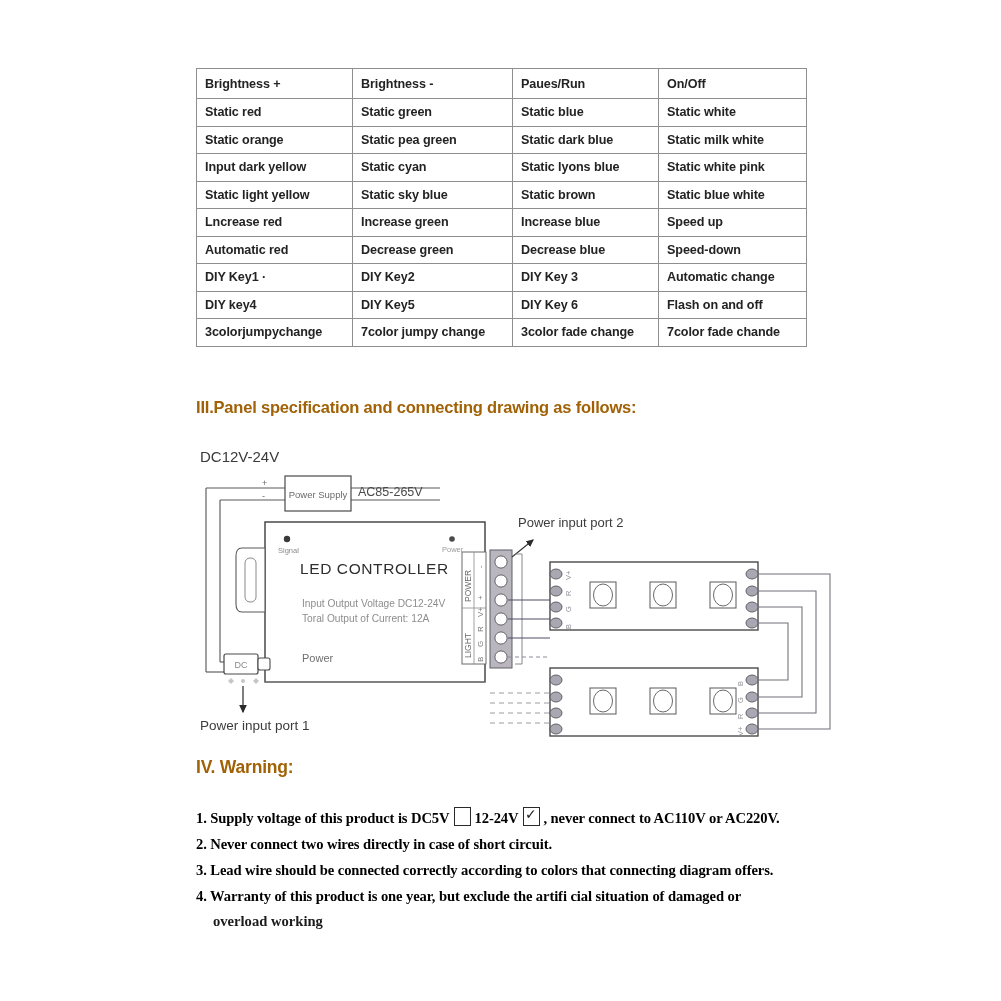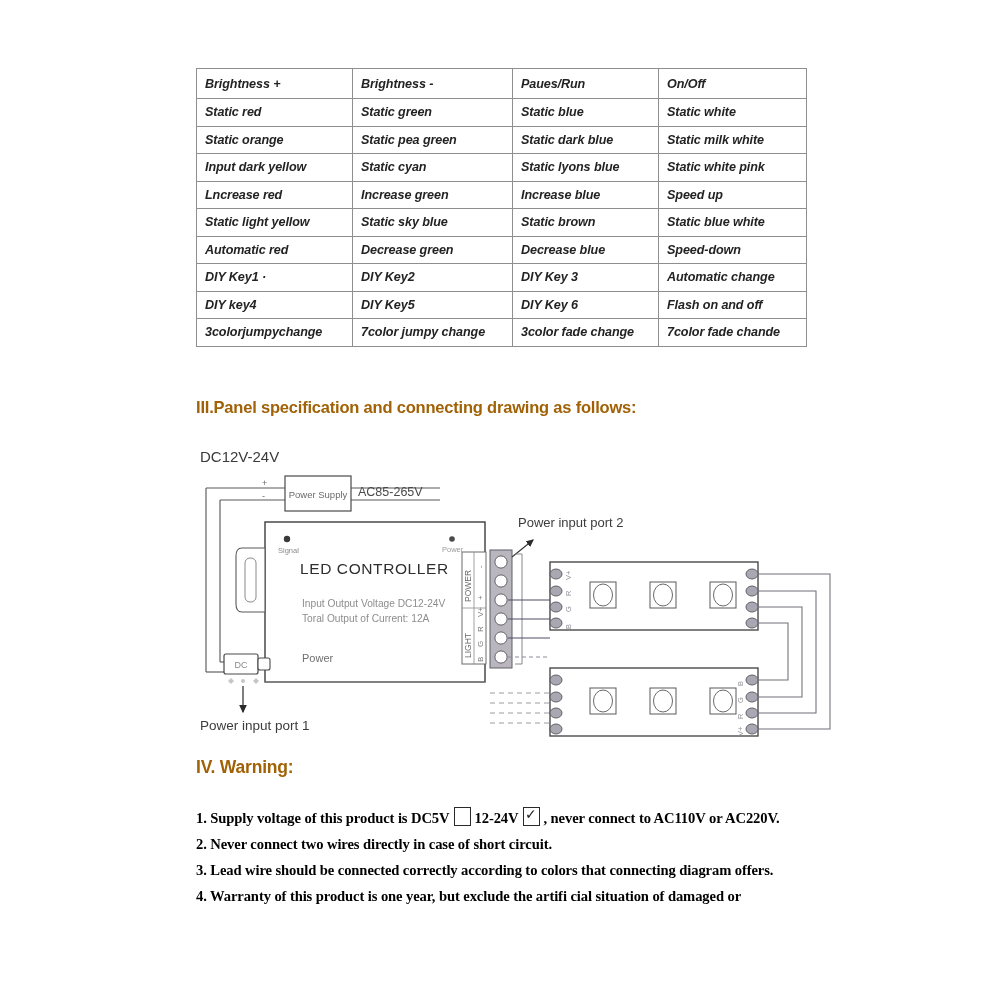--- a/index.html
+++ b/index.html
@@ -30,21 +30,20 @@
     border: 1px solid #8e8e8e;
     height: 26.5px;
     padding: 0 0 0 8px;
     font-size: 12.6px;
     font-weight: bold;
     color: #232323;
     letter-spacing: -0.1px;
     white-space: nowrap;
     overflow: hidden;
     vertical-align: middle;
-    font-style: italic;
   }
   .func-table col.c1 { width: 156px; }
   .func-table col.c2 { width: 160px; }
   .func-table col.c3 { width: 146px; }
   .func-table col.c4 { width: 148px; }
   .func-table tr.head td { height: 29px; }
 
   
   .sec-heading {
     position: absolute;
@@ -140,30 +139,30 @@
         <td>Static dark blue</td>
         <td>Static milk white</td>
       </tr>
       <tr>
         <td>Input dark yellow</td>
         <td>Static cyan</td>
         <td>Static lyons blue</td>
         <td>Static white pink</td>
       </tr>
       <tr>
+        <td>Static light yellow</td>
+        <td>Static sky blue</td>
+        <td>Static brown</td>
+        <td>Static blue white</td>
+      </tr>
+      <tr>
         <td>Lncrease red</td>
         <td>Increase green</td>
         <td>Increase blue</td>
         <td>Speed up</td>
-      </tr>
-      <tr>
-        <td>Static light yellow</td>
-        <td>Static sky blue</td>
-        <td>Static brown</td>
-        <td>Static blue white</td>
       </tr>
       <tr>
         <td>Automatic red</td>
         <td>Decrease green</td>
         <td>Decrease blue</td>
         <td>Speed-down</td>
       </tr>
       <tr>
         <td>DIY Key1  ·</td>
         <td>DIY Key2</td>
@@ -350,13 +349,14 @@
 </svg>
 </div>
 
 <div class="sec-heading" id="heading-warning">IV. Warning:</div>
 
 <div class="warn-list">
   <div class="warn-item"><span>1. Supply voltage of this product is DC5V</span><span class="chk"></span><span>12-24V</span><span class="chk checked"></span><span>, never connect to AC110V or AC220V.</span></div>
   <div class="warn-item">2. Never connect two wires directly in case of short circuit.</div>
   <div class="warn-item">3. Lead wire should be connected correctly according to colors that connecting diagram offers.</div>
   <div class="warn-item">4. Warranty of this product is one year, but exclude the artifi cial situation of damaged or</div>
+  <div class="warn-cont">overload working</div>
 </div>
 
 </body></html>

